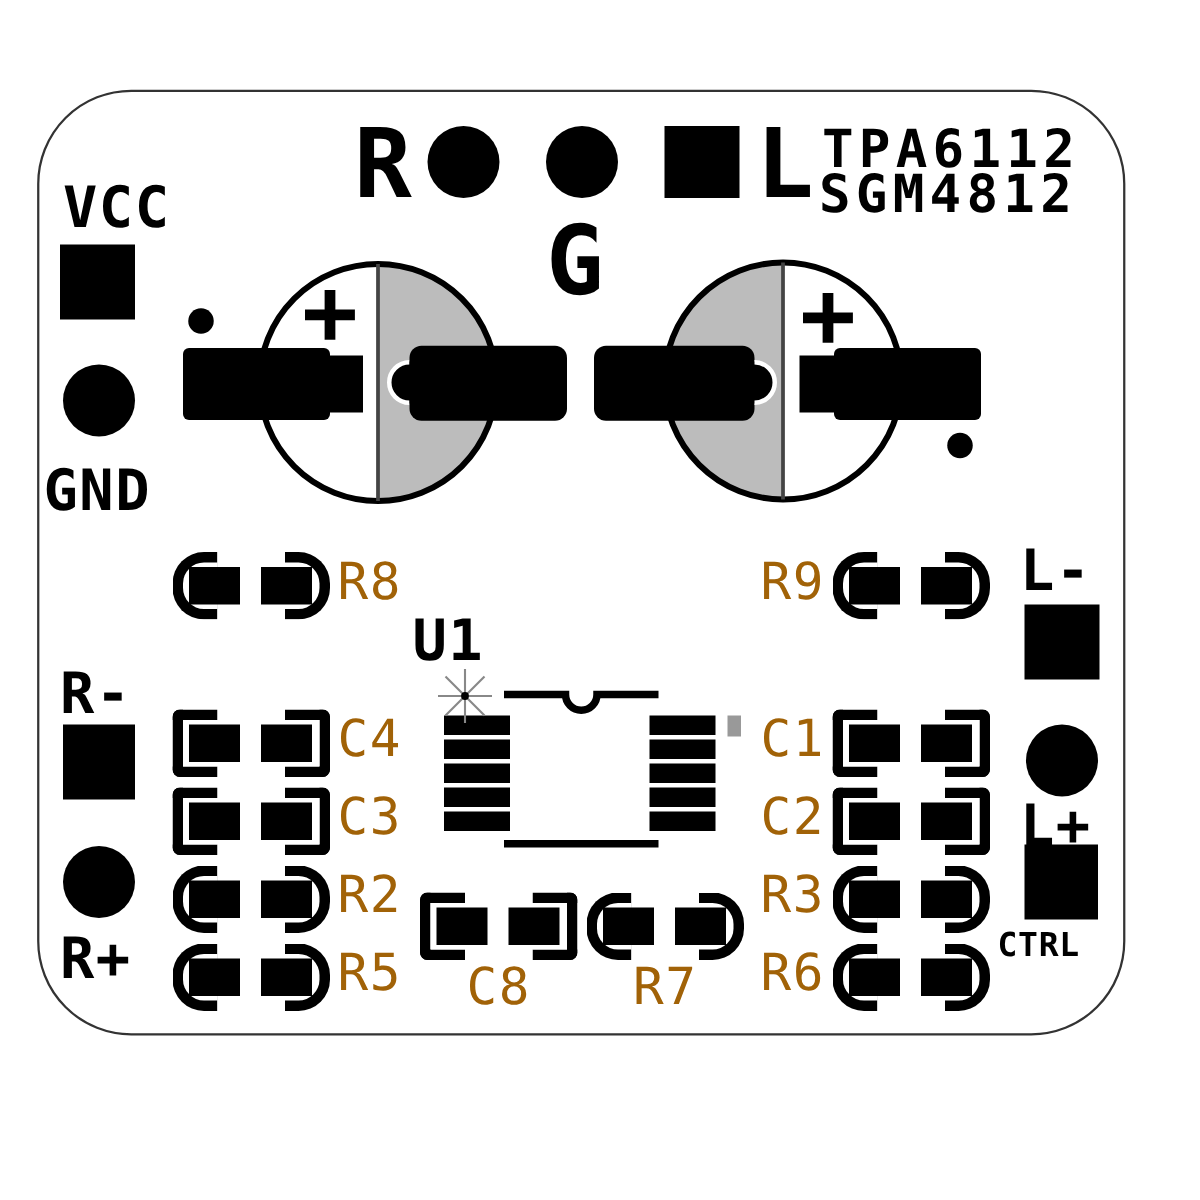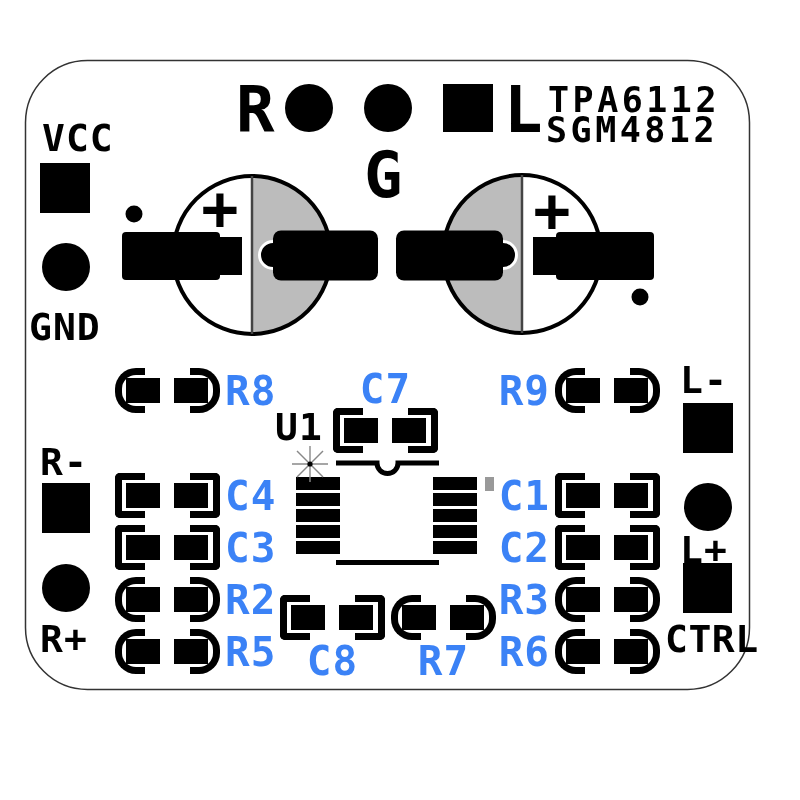--- a/index.html
+++ b/index.html
@@ -7,33 +7,33 @@
     position:relative; width:800px; height:800px; background:#ffffff;
     font-family:"DejaVu Sans Mono", monospace; overflow:hidden;
   }
   #shapes { position:absolute; left:0; top:0; }
   .lbl {
     position:absolute; white-space:nowrap; line-height:1; color:#000;
     font-weight:bold; font-size:38px; letter-spacing:1px;
   }
   .lbl.big { font-size:64px; letter-spacing:0; }
   .lbl.title { font-size:35px; letter-spacing:3.5px; }
-  .lbl.small { font-size:38px; letter-spacing:0.5px; }
+  .lbl.small { font-size:22px; letter-spacing:0.5px; }
   
   .fp { position:absolute; width:105px; height:45px; }
   .fp .br { position:absolute; top:0; bottom:0; width:30px; border:7px solid #000; box-sizing:border-box; }
   .fp .brL { left:0;  border-right:none; }
   .fp .brR { right:0; border-left:none; }
   .fp.res .brL { border-radius:21px 0 0 21px; }
   .fp.res .brR { border-radius:0 21px 21px 0; }
   .fp.cap .brL { border-radius:5px 0 0 5px; }
   .fp.cap .brR { border-radius:0 5px 5px 0; }
   .fp .pad { position:absolute; top:10px; width:34px; height:25px; background:#000; }
   .fp .p1 { left:11px; } .fp .p2 { left:59px; }
-  .fp .ref { position:absolute; top:3px; line-height:1; font-size:41px; font-weight:bold; letter-spacing:1px; color:#3b82f6; white-space:nowrap; }
+  .fp .ref { position:absolute; top:3px; line-height:1; font-size:34px; font-weight:normal; letter-spacing:1px; color:#a16207; white-space:nowrap; }
   .fp .refR { left:110px; }
   .fp .refL { right:110px; }
   .fp .refT { left:50%; top:-39px; transform:translateX(-50%); }
   .fp .refB { left:50%; top:46px;  transform:translateX(-50%); }
 </style>
 </head>
 <body>
 
 <div id="stage">
 
@@ -206,27 +206,20 @@
     <span class="ref refL">R3</span>
   </div>
   <div class="fp res" style="left:555px; top:629px;">
     <span class="br brL"></span>
       <span class="br brR"></span>
     <span class="pad p1"></span>
       <span class="pad p2"></span>
     <span class="ref refL">R6</span>
   </div>
 
-  <div class="fp cap" style="left:333px; top:408px;">
-    <span class="br brL"></span>
-      <span class="br brR"></span>
-    <span class="pad p1"></span>
-      <span class="pad p2"></span>
-    <span class="ref refT">C7</span>
-  </div>
   <div class="fp cap" style="left:280px; top:595px;">
     <span class="br brL"></span>
       <span class="br brR"></span>
     <span class="pad p1"></span>
       <span class="pad p2"></span>
     <span class="ref refB">C8</span>
   </div>
   <div class="fp res" style="left:391px; top:595px;">
     <span class="br brL"></span>
       <span class="br brR"></span>

